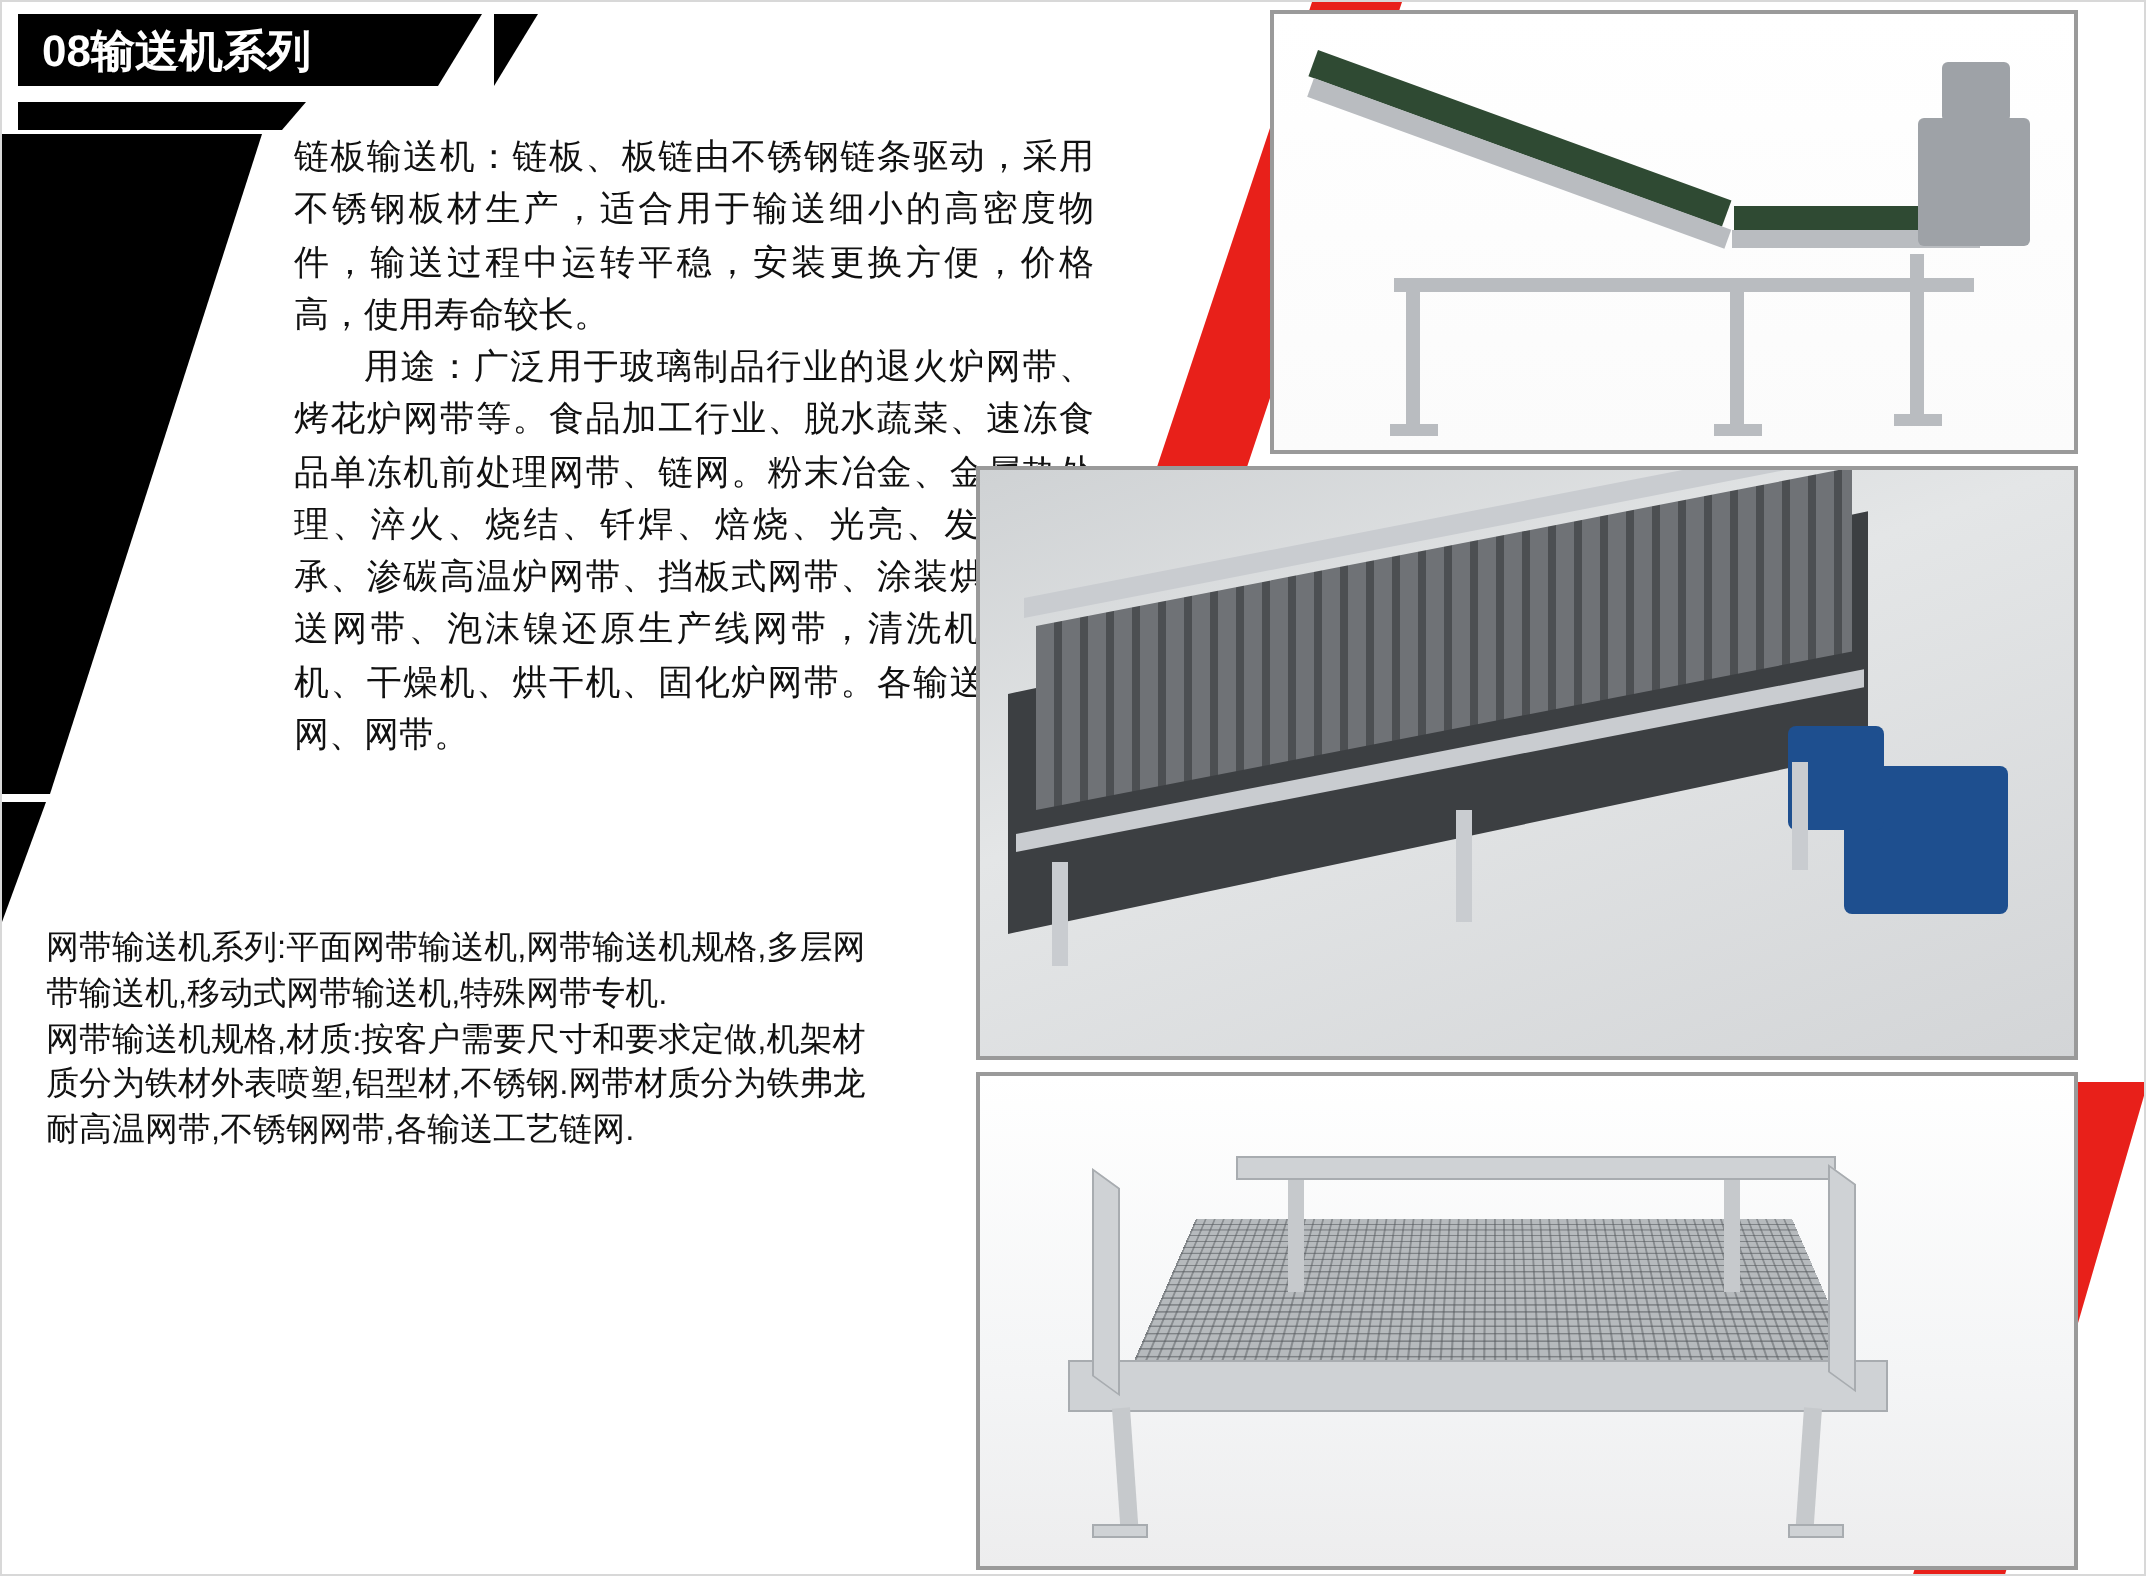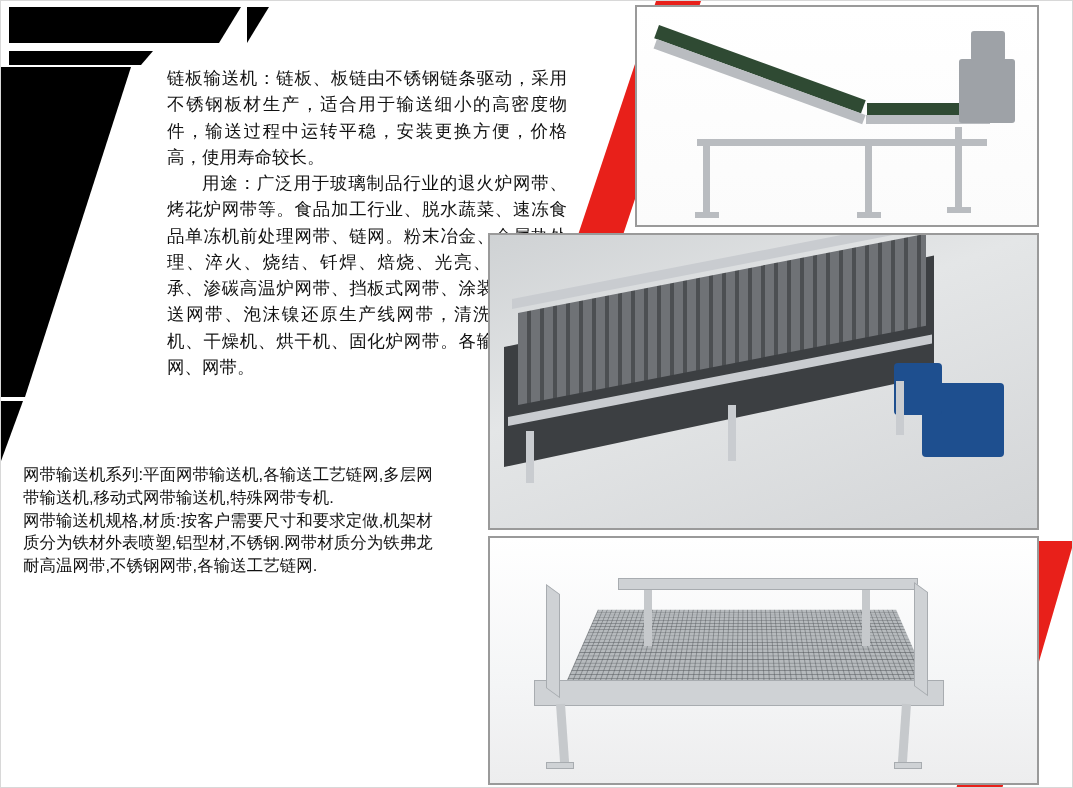--- a/index.html
+++ b/index.html
@@ -118,21 +118,20 @@
   
   #text-top {
     position: absolute;
     left: 146px;
     top: 64px;
     width: 400px;
     font-size: 17.5px;
     line-height: 1.50;
     color: #111111;
     text-align: justify;
-    margin-left: 20px;
   }
   #text-top p {
     margin: 0 0 0 0;
   }
   #text-bottom {
     position: absolute;
     left: 22px;
     top: 462px;
     width: 420px;
     font-size: 16.5px;
@@ -232,32 +231,33 @@
 <body>
 
 <div id="page">
 
   <div id="red-top"></div>
   <div id="red-bottom"></div>
 
   <div id="title-bar" class="blk-bar"></div>
   <div id="title-slash1"></div>
   <div id="title-slash2"></div>
+  <div id="title-text">08输送机系列</div>
   <div id="bar2" class="blk-bar"></div>
   <div id="bar2-slash"></div>
   <div id="left-wedge"></div>
   <div id="left-wedge2"></div>
 
   <div id="text-top">
     <p>链板输送机：链板、板链由不锈钢链条驱动，采用不锈钢板材生产，适合用于输送细小的高密度物件，输送过程中运转平稳，安装更换方便，价格高，使用寿命较长。</p>
     <p class="indent2">用途：广泛用于玻璃制品行业的退火炉网带、烤花炉网带等。食品加工行业、脱水蔬菜、速冻食品单冻机前处理网带、链网。粉末冶金、金属热处理、淬火、烧结、钎焊、焙烧、光亮、发黑、轴承、渗碳高温炉网带、挡板式网带、涂装烘干线输送网带、泡沫镍还原生产线网带，清洗机、提升机、干燥机、烘干机、固化炉网带。各输送工艺链网、网带。</p>
   </div>
 
   <div id="text-bottom">
-    <p>网带输送机系列:平面网带输送机,各输送工艺链网,多层网带输送机,移动式网带输送机,特殊网带专机.</p>
+    <p>网带输送机系列:平面网带输送机,网带输送机规格,多层网带输送机,移动式网带输送机,特殊网带专机.</p>
     <p>网带输送机规格,材质:按客户需要尺寸和要求定做,机架材质分为铁材外表喷塑,铝型材,不锈钢.网带材质分为铁弗龙耐高温网带,不锈钢网带,各输送工艺链网.</p>
   </div>
 
   <div class="photo" id="photo1">
     <div class="bg"></div>
 
     <div class="p1-belt" style="left:22px; top:18px; width:220px; height:14px; transform:rotate(20deg); transform-origin:left top;"></div>
     <div class="p1-belt" style="left:230px; top:96px; width:120px; height:12px;"></div>
     <div class="p1-frame" style="left:20px; top:32px; width:222px; height:10px; transform:rotate(20deg); transform-origin:left top;"></div>
     <div class="p1-frame" style="left:229px; top:108px; width:124px; height:9px;"></div>

